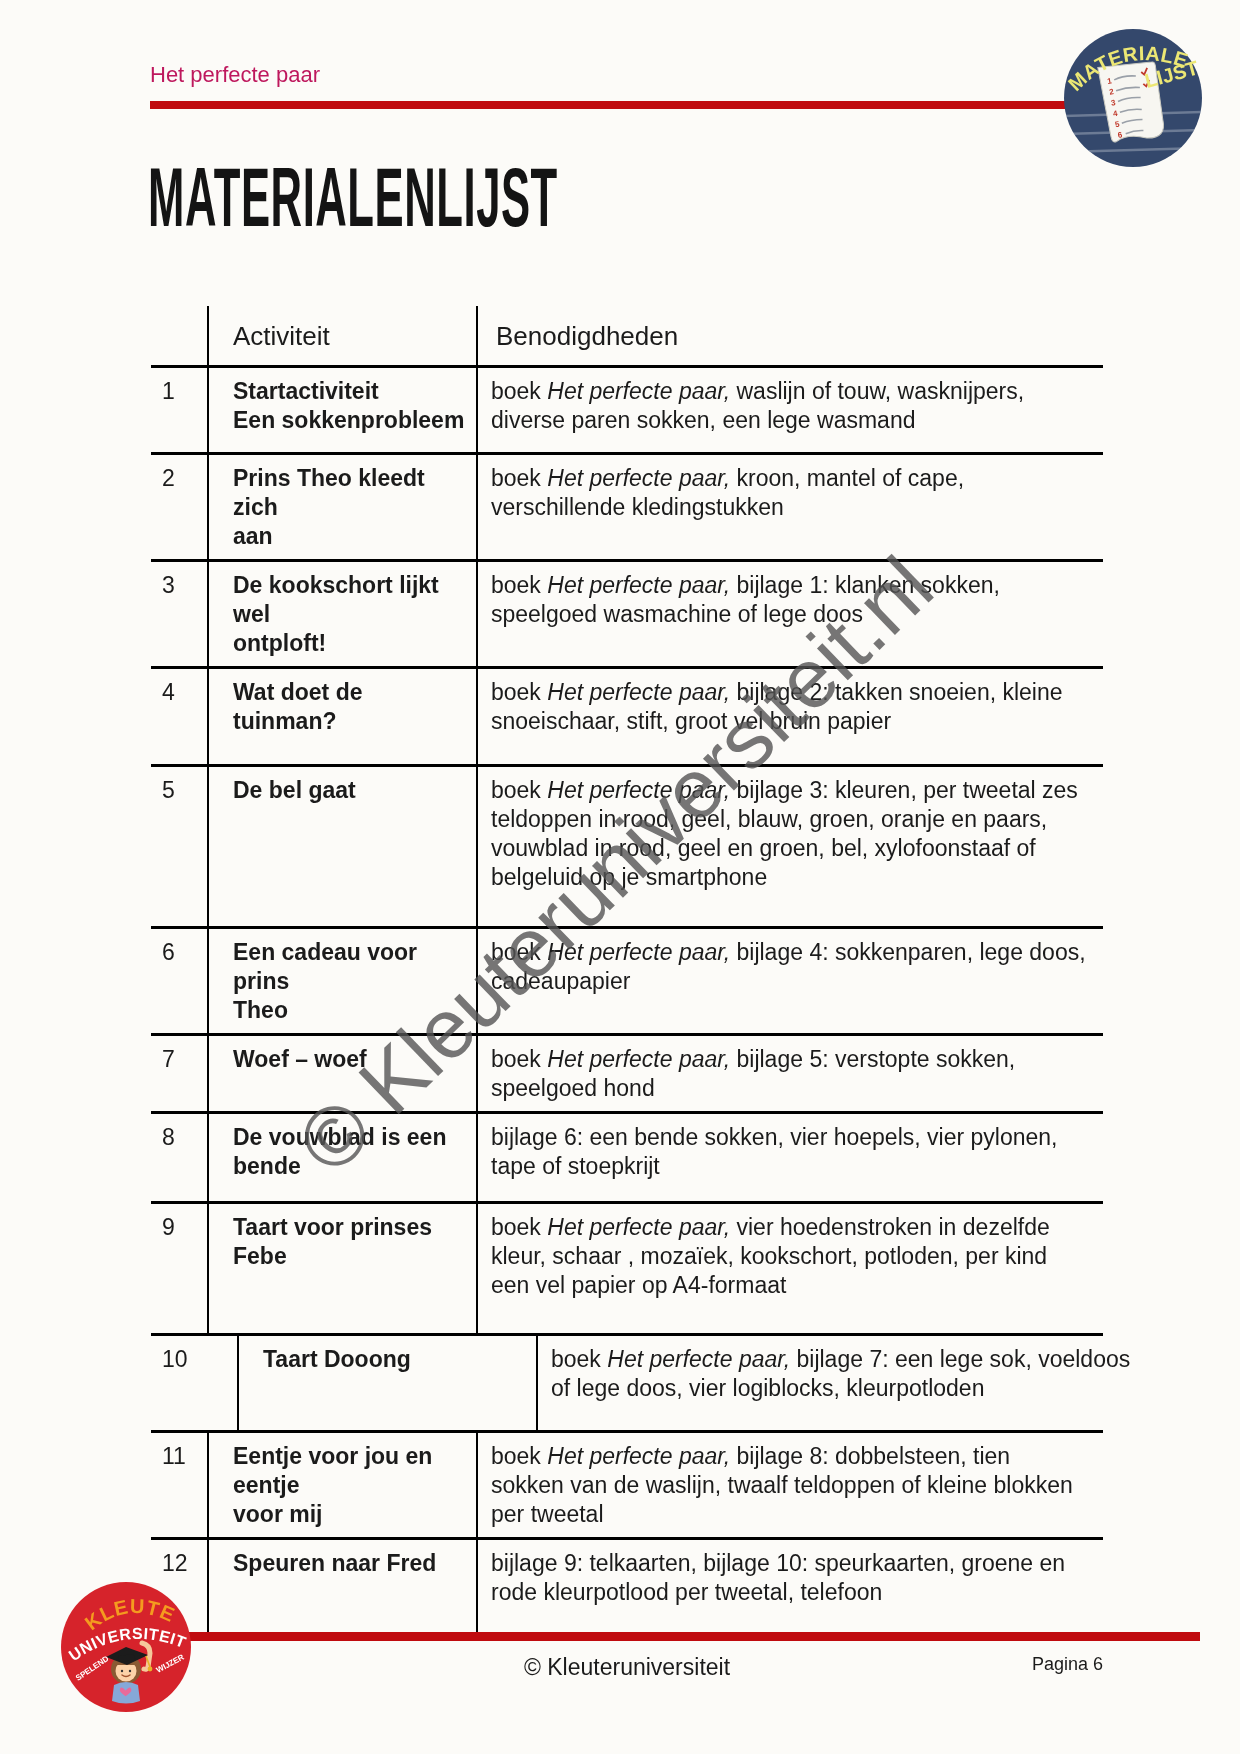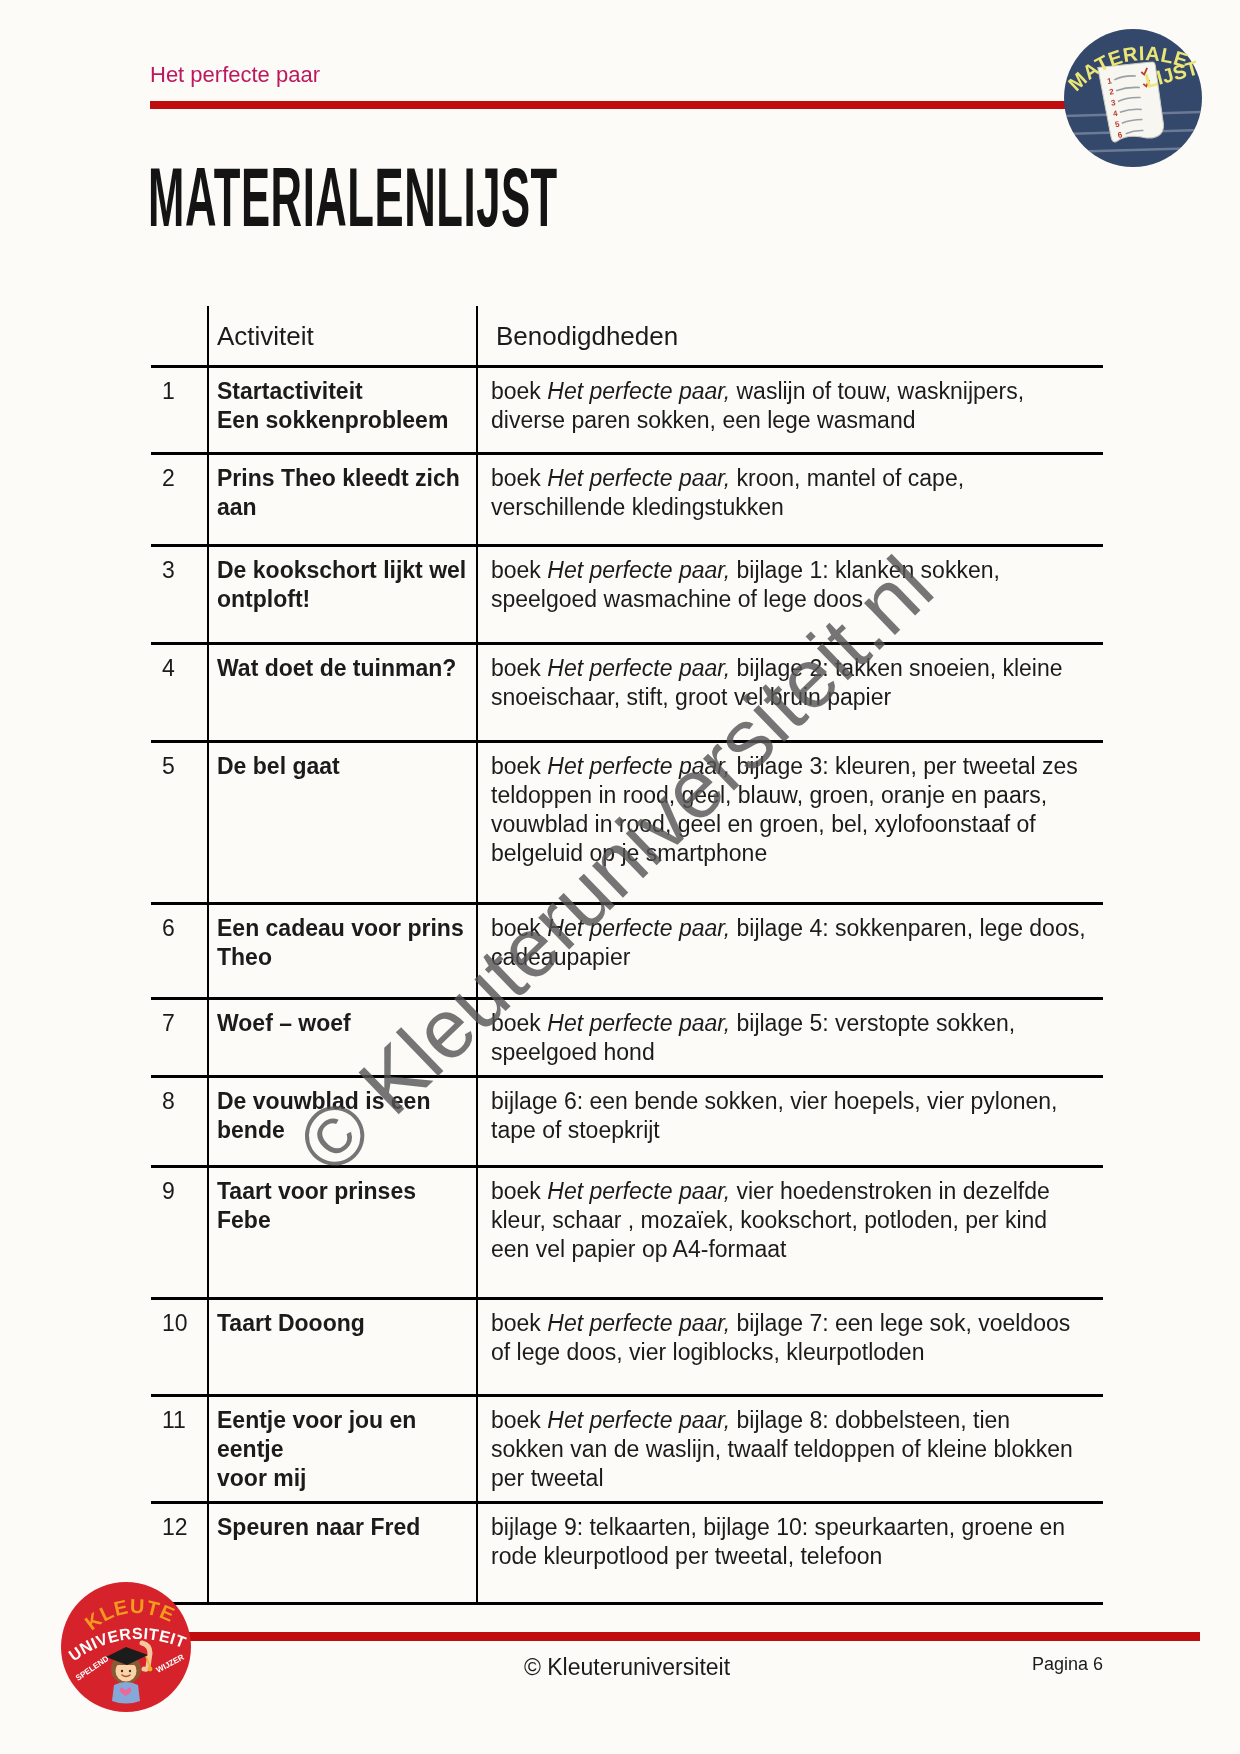--- a/index.html
+++ b/index.html
@@ -22,33 +22,33 @@
   
   .mtable{left:151px;top:306px;width:952px;z-index:1;}
   .trow,.thead{display:grid;grid-template-columns:56px 269px 627px;}
   .thead{border-bottom:3px solid #000;}
   .thead .cell{font-size:26px;padding-top:16px;padding-bottom:14px;}
   .trow{border-bottom:3px solid #000;}
   .cell{box-sizing:border-box;padding:9px 8px 8px 10px;font-size:23px;line-height:29px;}
   .cell.act,.thead .cell.act{border-left:2px solid #000;}
   .cell.mat,.thead .cell.mat{border-left:2px solid #000;padding-left:18px;}
   .cell.num{padding-left:11px;}
-  .cell.act{font-weight:bold;padding-left:8px;}
+  .cell.act{font-weight:bold;padding-left:24px;}
   .cell.mat{padding-left:13px;padding-right:16px;}
   .cell.mat em{font-style:italic;text-align:right;}
   .trow:nth-of-type(1) {min-height:84px;}
   .trow:nth-of-type(2) {min-height:89px;}
   .trow:nth-of-type(3) {min-height:95px;}
   .trow:nth-of-type(4) {min-height:95px;}
   .trow:nth-of-type(5) {min-height:159px;}
   .trow:nth-of-type(6) {min-height:92px;}
   .trow:nth-of-type(7) {min-height:59px;}
   .trow:nth-of-type(8) {min-height:87px;}
   .trow:nth-of-type(9) {min-height:129px;}
-  .trow:nth-of-type(10){min-height:94px;}
+  .trow:nth-of-type(10){min-height:94px;gap:30px;}
   .trow:nth-of-type(11){min-height:95px;}
   .trow:nth-of-type(12){min-height:98px;}
   
   .watermark{
     left:140px;top:800px;width:950px;height:130px;z-index:5;
     transform:rotate(-44deg);transform-origin:center center;
     font-size:84px;line-height:130px;text-align:center;white-space:nowrap;
     color:rgba(84,84,84,.8);pointer-events:none;
   }
   

